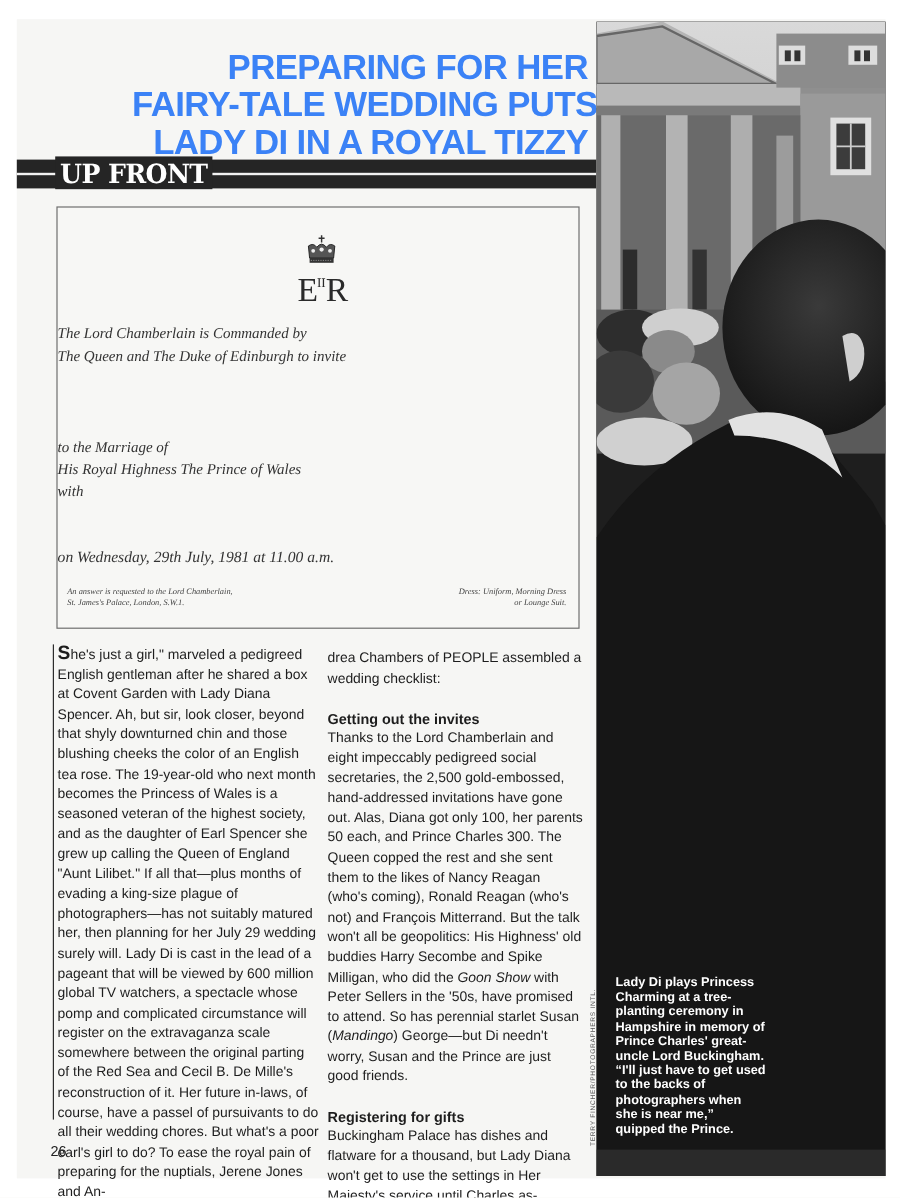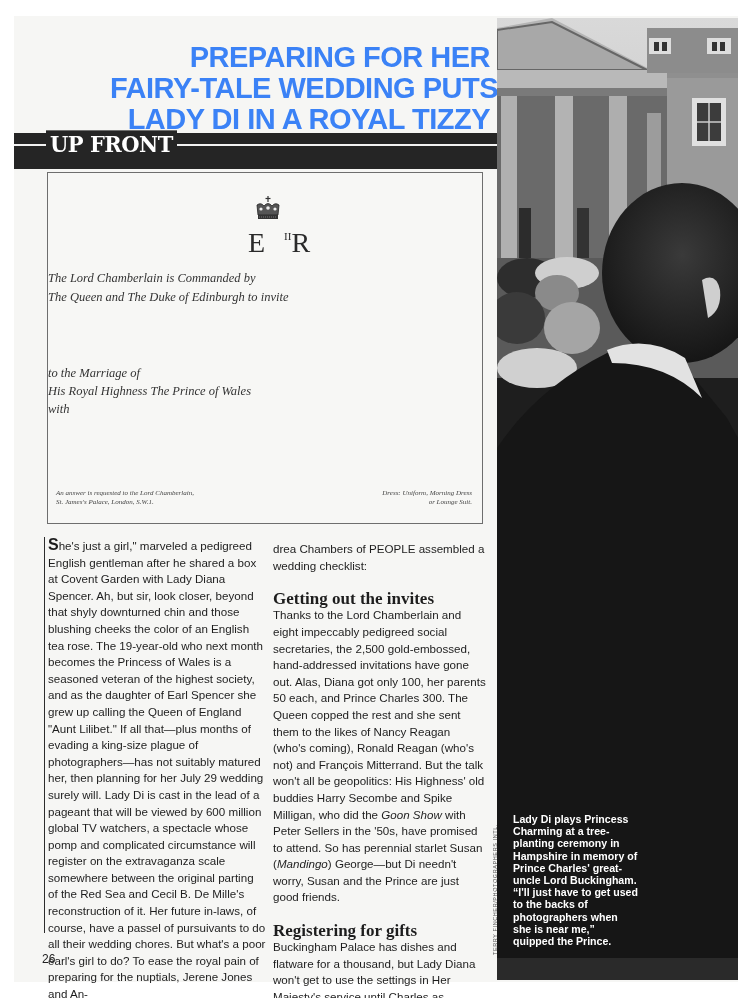--- a/index.html
+++ b/index.html
@@ -15,21 +15,21 @@
   }
   .headline {
     position: absolute; left: 110px; top: 42px; width: 380px;
     text-align: right;
     font-family: "Liberation Sans", sans-serif;
     font-weight: 900; font-size: 29px; line-height: 31px;
     letter-spacing: -0.5px; color: #3b82f6;
   }
   .headline div { white-space: nowrap; }
   .section-bar {
-    position: absolute; left: 14px; top: 133px; width: 483px; height: 36px;
+    position: absolute; left: 14px; top: 133px; width: 483px; height: 24px;
     background: #252525;
   }
   .section-bar .rule {
     position: absolute; left: 0; right: 0; top: 11px; height: 2px; background: #f2f2f2;
   }
   .section-bar .label {
     position: absolute; left: 32px; top: -2px; height: 26px;
     padding: 0 4px; background: #252525;
     font-family: "DejaVu Serif", serif; font-weight: 700; font-size: 21px;
     line-height: 27px; color: #ffffff; letter-spacing: -0.5px;
@@ -40,30 +40,30 @@
     position: absolute; left: 47px; top: 172px; width: 434px; height: 350px;
     border: 1.5px solid #6e6e6e; background: #f7f7f5;
     font-family: "Liberation Serif", serif; font-style: italic; color: #333;
   }
   .crest { position: absolute; left: 200px; top: 22px; width: 40px; height: 60px; text-align: center; }
   .crown { display: block; margin: 0 auto; }
   .cypher {
     font-family: "Liberation Serif", serif; font-style: normal; font-size: 28px;
     line-height: 30px; color: #2a2a2a; letter-spacing: -1px; margin-top: -2px;
   }
-  .cypher sup { font-size: 11px; vertical-align: 12px; letter-spacing: 0; padding-left: 20px; }
+  .cypher sup { font-size: 11px; vertical-align: 12px; letter-spacing: 0; }
   .inv-line { position: absolute; left: 0; right: 0; text-align: left; font-size: 12.5px; line-height: 15px; }
   .inv-note { position: absolute; font-size: 7px; line-height: 9px; color: #444; font-family: Liberation Serif, serif; }
   
   .col { position: absolute; font-size: 11.6px; line-height: 16.6px; color: #1d1d1d; }
   .col1 { left: 44px; top: 537px; width: 218px; border-left: 1.5px solid #2c2c2c; padding-left: 3px; height: 396px; }
   .col2 { left: 273px; top: 541px; width: 213px; }
   .col p { margin: 0; }
   .dropcap { font-weight: 900; font-size: 16px; }
-  .subhead { font-weight: 900; font-size: 17px; margin-top: 16.6px !important; font-family: Liberation Serif, serif; }
+  .subhead { font-weight: 900; font-size: 12px; margin-top: 16.6px !important; }
   .folio { position: absolute; left: 42px; top: 952px; font-size: 12px; color: #222; }
   
   .photo { position: absolute; left: 497px; top: 18px; width: 241px; height: 962px; overflow: hidden; background: #1e1e1e; }
   .photo svg { display: block; }
   .credit {
     position: absolute; left: 492px; top: 955px; transform-origin: 0 0; transform: rotate(-90deg);
     font-size: 5.5px; letter-spacing: 0.6px; color: #555; white-space: nowrap;
   }
   .caption {
     position: absolute; left: 513px; top: 813px; width: 125px;
@@ -99,20 +99,21 @@
       <line x1="5" y1="22" x2="23" y2="22" stroke="#aaa" stroke-width="0.6" stroke-dasharray="1 1"></line>
     </svg>
     <div class="cypher"><span>E</span><sup>II</sup><span>R</span></div>
   </div>
 
   <div class="inv-line" style="top:98px">The Lord Chamberlain is Commanded by</div>
   <div class="inv-line" style="top:117px">The Queen and The Duke of Edinburgh to invite</div>
   <div class="inv-line" style="top:193px">to the Marriage of</div>
   <div class="inv-line" style="top:211px">His Royal Highness The Prince of Wales</div>
   <div class="inv-line" style="top:229px">with</div>
+  <div class="inv-line" style="top:283px; font-size:13px">on Wednesday, 29th July, 1981 at 11.00 a.m.</div>
 
   <div class="inv-note" style="left:8px; top:316px">
     <div>An answer is requested to the Lord Chamberlain,</div>
     <div>St. James's Palace, London, S.W.1.</div>
   </div>
   <div class="inv-note" style="right:10px; top:316px; text-align:right">
     <div>Dress: Uniform, Morning Dress</div>
     <div>or Lounge Suit.</div>
   </div>
 </div>

